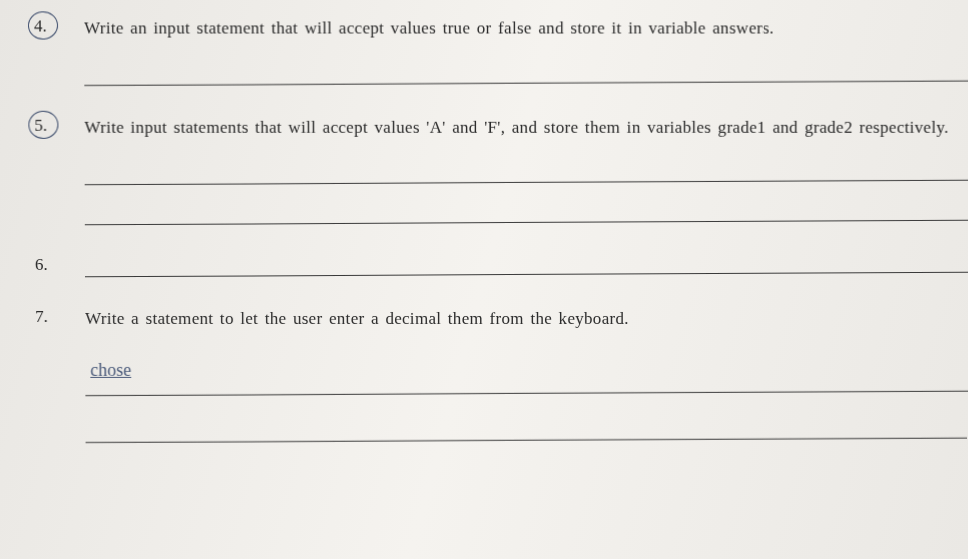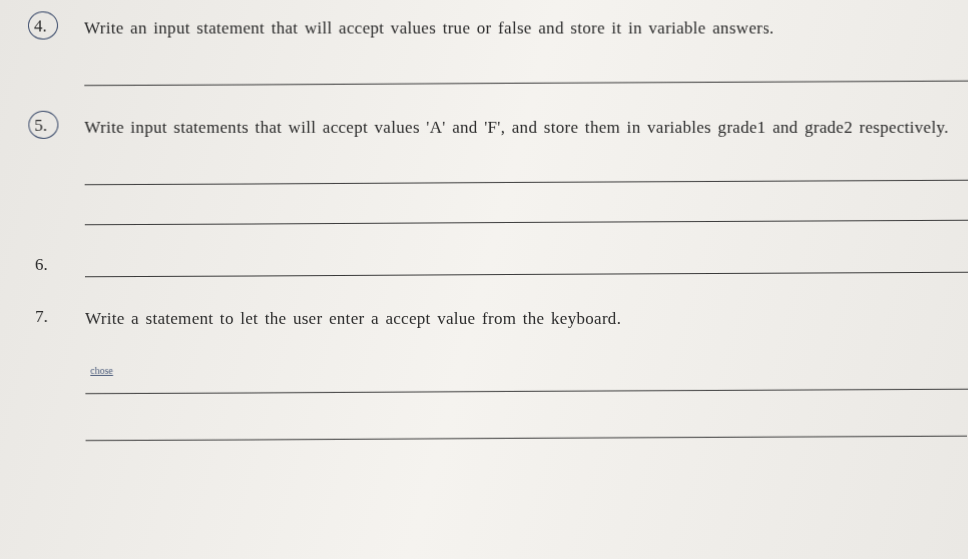--- a/index.html
+++ b/index.html
@@ -55,21 +55,21 @@
     }
     .answer-line {
       border-bottom: 1.5px solid #3a3a3a;
       height: 22px;
       margin-bottom: 18px;
       margin-left: 0;
       transform: skewY(-0.3deg);
     }
     .handwritten {
       font-family: 'Segoe Script', cursive;
-      font-size: 10px;
+      font-size: 18px;
       color: #4a5a7a;
       text-decoration: underline;
       display: inline-block;
       margin-bottom: -5px;
       position: relative;
       top: 8px;
       left: 5px;
     }
     .q4 { margin-top: 0; }
     .q5 { margin-top: 8px; }
@@ -99,20 +99,20 @@
 <div class="question q6">
   <div class="qnum">6.</div>
   <div class="qcontent">
     <div class="answer-line"></div>
   </div>
 </div>
 
 <div class="question q7">
   <div class="qnum">7.</div>
   <div class="qcontent">
-    <div class="qtext">Write a statement to let the user enter a accept value from the keyboard.</div>
+    <div class="qtext">Write a statement to let the user enter a decimal them from the keyboard.</div>
     <div style="position:relative;">
       <span class="handwritten">chose</span>
       <div class="answer-line"></div>
     </div>
     <div class="answer-line" style="margin-top:25px;"></div>
   </div>
 </div>
 
 </body></html>

